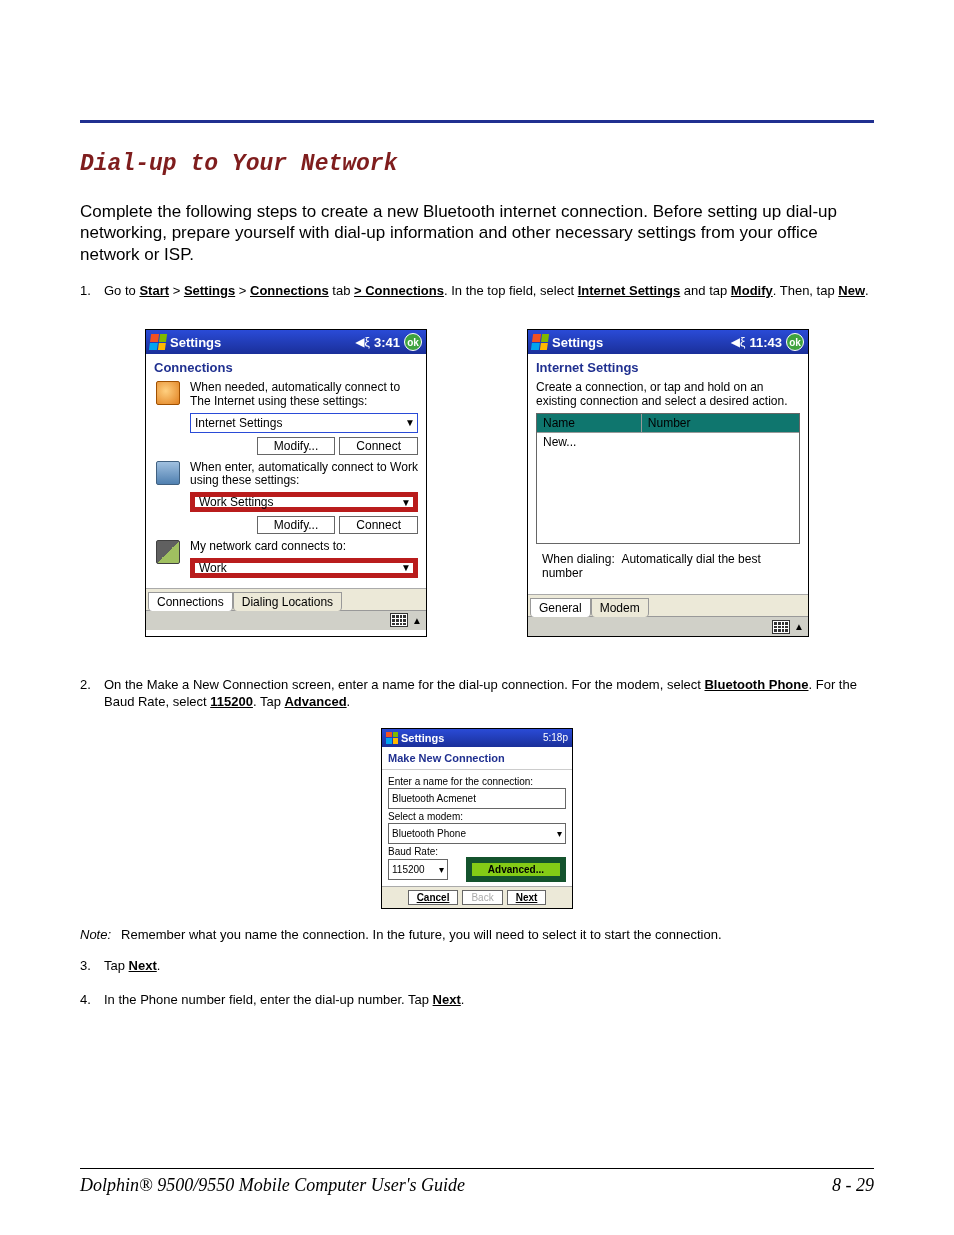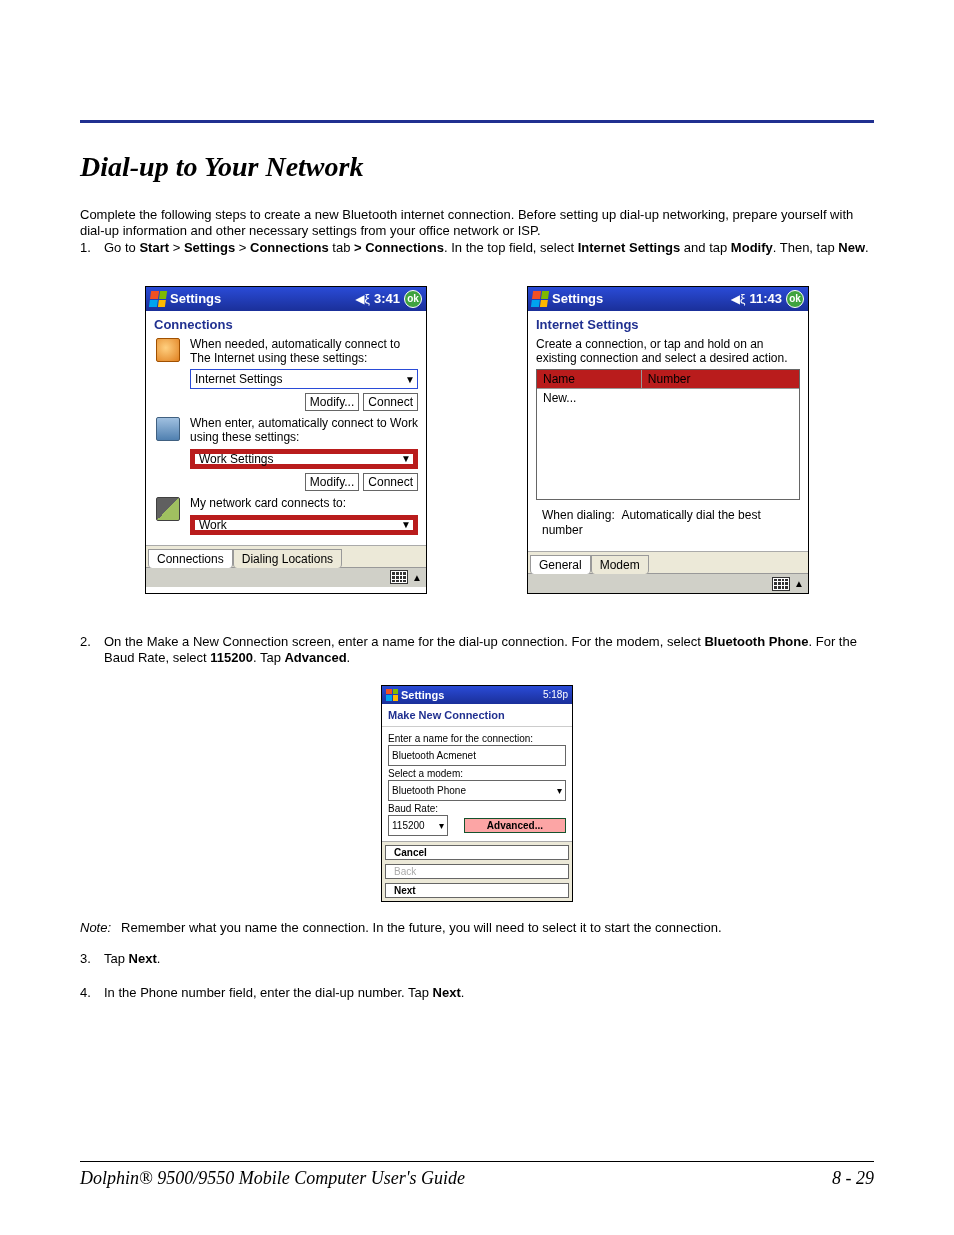--- a/index.html
+++ b/index.html
@@ -13,41 +13,42 @@
   }
   .page {
     padding: 60px 80px 40px 80px;
   }
   .top-rule {
     border-top: 3px solid #203090;
     margin-top: 60px;
     margin-bottom: 28px;
   }
   h1.title {
-    font-family: Liberation Serif, serif;
+    font-family: Liberation Mono, monospace;
     font-style: italic;
     font-weight: bold;
-    font-size: 28px;
-    color: #000000;
+    font-size: 23px;
+    color: #7f1d1d;
     margin-bottom: 24px;
   }
   p.intro {
-    font-size: 13px;
+    font-size: 17px;
     line-height: 1.25;
+    margin-bottom: 18px;
   }
   ol.steps { list-style: none; padding-left: 0; }
   ol.steps > li {
     display: flex;
     gap: 6px;
     margin-bottom: 18px;
     font-size: 13px;
     line-height: 1.25;
   }
   ol.steps > li .num { min-width: 18px; }
-  .bold { font-weight: bold; }
+  .bold { font-weight: bold; text-decoration: underline; }
   .screens-row {
     display: flex;
     justify-content: center;
     gap: 100px;
     margin: 30px 0 40px 0;
   }
   
   .ppc {
     width: 282px;
     border: 1px solid #000;
@@ -99,21 +100,21 @@
   .ppc .txt { font-size: 12px; line-height: 1.15; }
   .ppc .ddl {
     border: 5px solid #b91c1c; height: 20px; display:flex;
     align-items:center; padding:0 2px 0 4px; font-size:12px;
     background:#fff; justify-content: space-between;
   }
   .ppc .ddl.hi { border: 1px solid #2a4bd7; }
   .ppc .ddl .arrow { font-size:10px; color:#000; }
   .ppc .btnrow { display:flex; gap:4px; justify-content:flex-end; }
   .ppc .btn {
-    border:1px solid #666; padding:1px 4px; font-size:12px;
+    border:1px solid #666; padding:1px 16px; font-size:12px;
     background:#fff;
   }
   .ppc .tabs {
     display:flex; align-items:flex-end; height:22px;
     background:#ece9d8; border-top:1px solid #aaa;
     padding-left:2px; gap:0;
   }
   .ppc .tabs .tab {
     padding:2px 8px; font-size:12px;
     background:#ece9d8;
@@ -130,21 +131,21 @@
   .ppc .kbd {
     width:18px; height:14px; border:1px solid #333;
     display:grid; grid-template-columns:repeat(4,1fr);
     grid-template-rows:repeat(3,1fr); gap:1px; padding:1px;
     background:#fff;
   }
   .ppc .kbd div{background:#333;}
   .ppc .tri { font-size:10px; }
   
   .ppc .tbl { border:1px solid #666; margin-top:4px; }
-  .ppc .tbl .hdr { display:flex; background:#b91c1c; }
+  .ppc .tbl .hdr { display:flex; background:#0f766e; }
   .ppc .tbl .hdr div { padding:2px 6px; font-size:12px; border-right:1px solid #999; border-bottom:1px solid #999; }
   .ppc .tbl .hdr div:first-child{ width:40%; }
   .ppc .tbl .hdr div:last-child{ flex:1; border-right:none;}
   .ppc .tbl .rows { height:110px; padding:2px 6px; font-size:12px;}
   .ppc .dialing { font-size:12px; padding:8px 0 10px 6px; line-height:1.2;}
   
   .ico-globe {
     width:24px;height:24px;
     background: radial-gradient(circle at 40% 40%, #ffd080, #e08020);
     border:1px solid #a05000; border-radius:2px;
@@ -180,22 +181,22 @@
   .ppc3 .tb3 .winlogo3 div:nth-child(3){background:#00a4ef;}
   .ppc3 .tb3 .winlogo3 div:nth-child(4){background:#ffb900;}
   .ppc3 .tb3 .ttl3{font-weight:bold;font-size:11px;}
   .ppc3 .tb3 .sp3{flex:1;}
   .ppc3 .sub3 {color:#203090;font-weight:bold;padding:5px 6px;font-size:11px;border-bottom:1px solid #ccc;}
   .ppc3 .bd3 {padding:4px 6px;}
   .ppc3 .lbl3 {font-size:10px;margin-top:2px;}
   .ppc3 .in3 {border:1px solid #666;height:21px;padding:0 3px;font-size:10px;display:flex;align-items:center;justify-content:space-between;margin:1px 0;}
   .ppc3 .in3.sm{width:60px;}
   .ppc3 .row3 {display:flex;justify-content:space-between;align-items:center;}
-  .ppc3 .bt3 {border:1px solid #14532d;padding:1px 22px;font-size:10px;background:#fca5a5;font-weight:bold;}
-  .ppc3 .bbar3 {display:flex;justify-content:center;gap:4px;padding:3px;background:#ece9d8;border-top:1px solid #aaa;flex-direction:column;}
+  .ppc3 .bt3 {border:6px solid #14532d;padding:1px 16px;font-size:10px;background:#84cc16;font-weight:bold;}
+  .ppc3 .bbar3 {display:flex;justify-content:center;gap:4px;padding:3px;background:#ece9d8;border-top:1px solid #aaa;}
   .ppc3 .bbar3 .bb{border:1px solid #666;padding:1px 8px;font-size:10px;background:#fff;}
   .ppc3 .bbar3 .bb.bold{font-weight:bold;}
   .ppc3 .bbar3 .bb.dis{color:#aaa;}
 
   .note { font-style: italic; display:inline; }
   .note-row { display:flex; gap:10px; margin:6px 0 16px 0; font-size:13px;}
 
   .footer-rule { border-top:1px solid #000; margin-top:160px; margin-bottom:6px;}
   .footer { display:flex; justify-content:space-between; font-style:italic; font-size:18px; font-family:"Times New Roman",serif;}
 </style>

